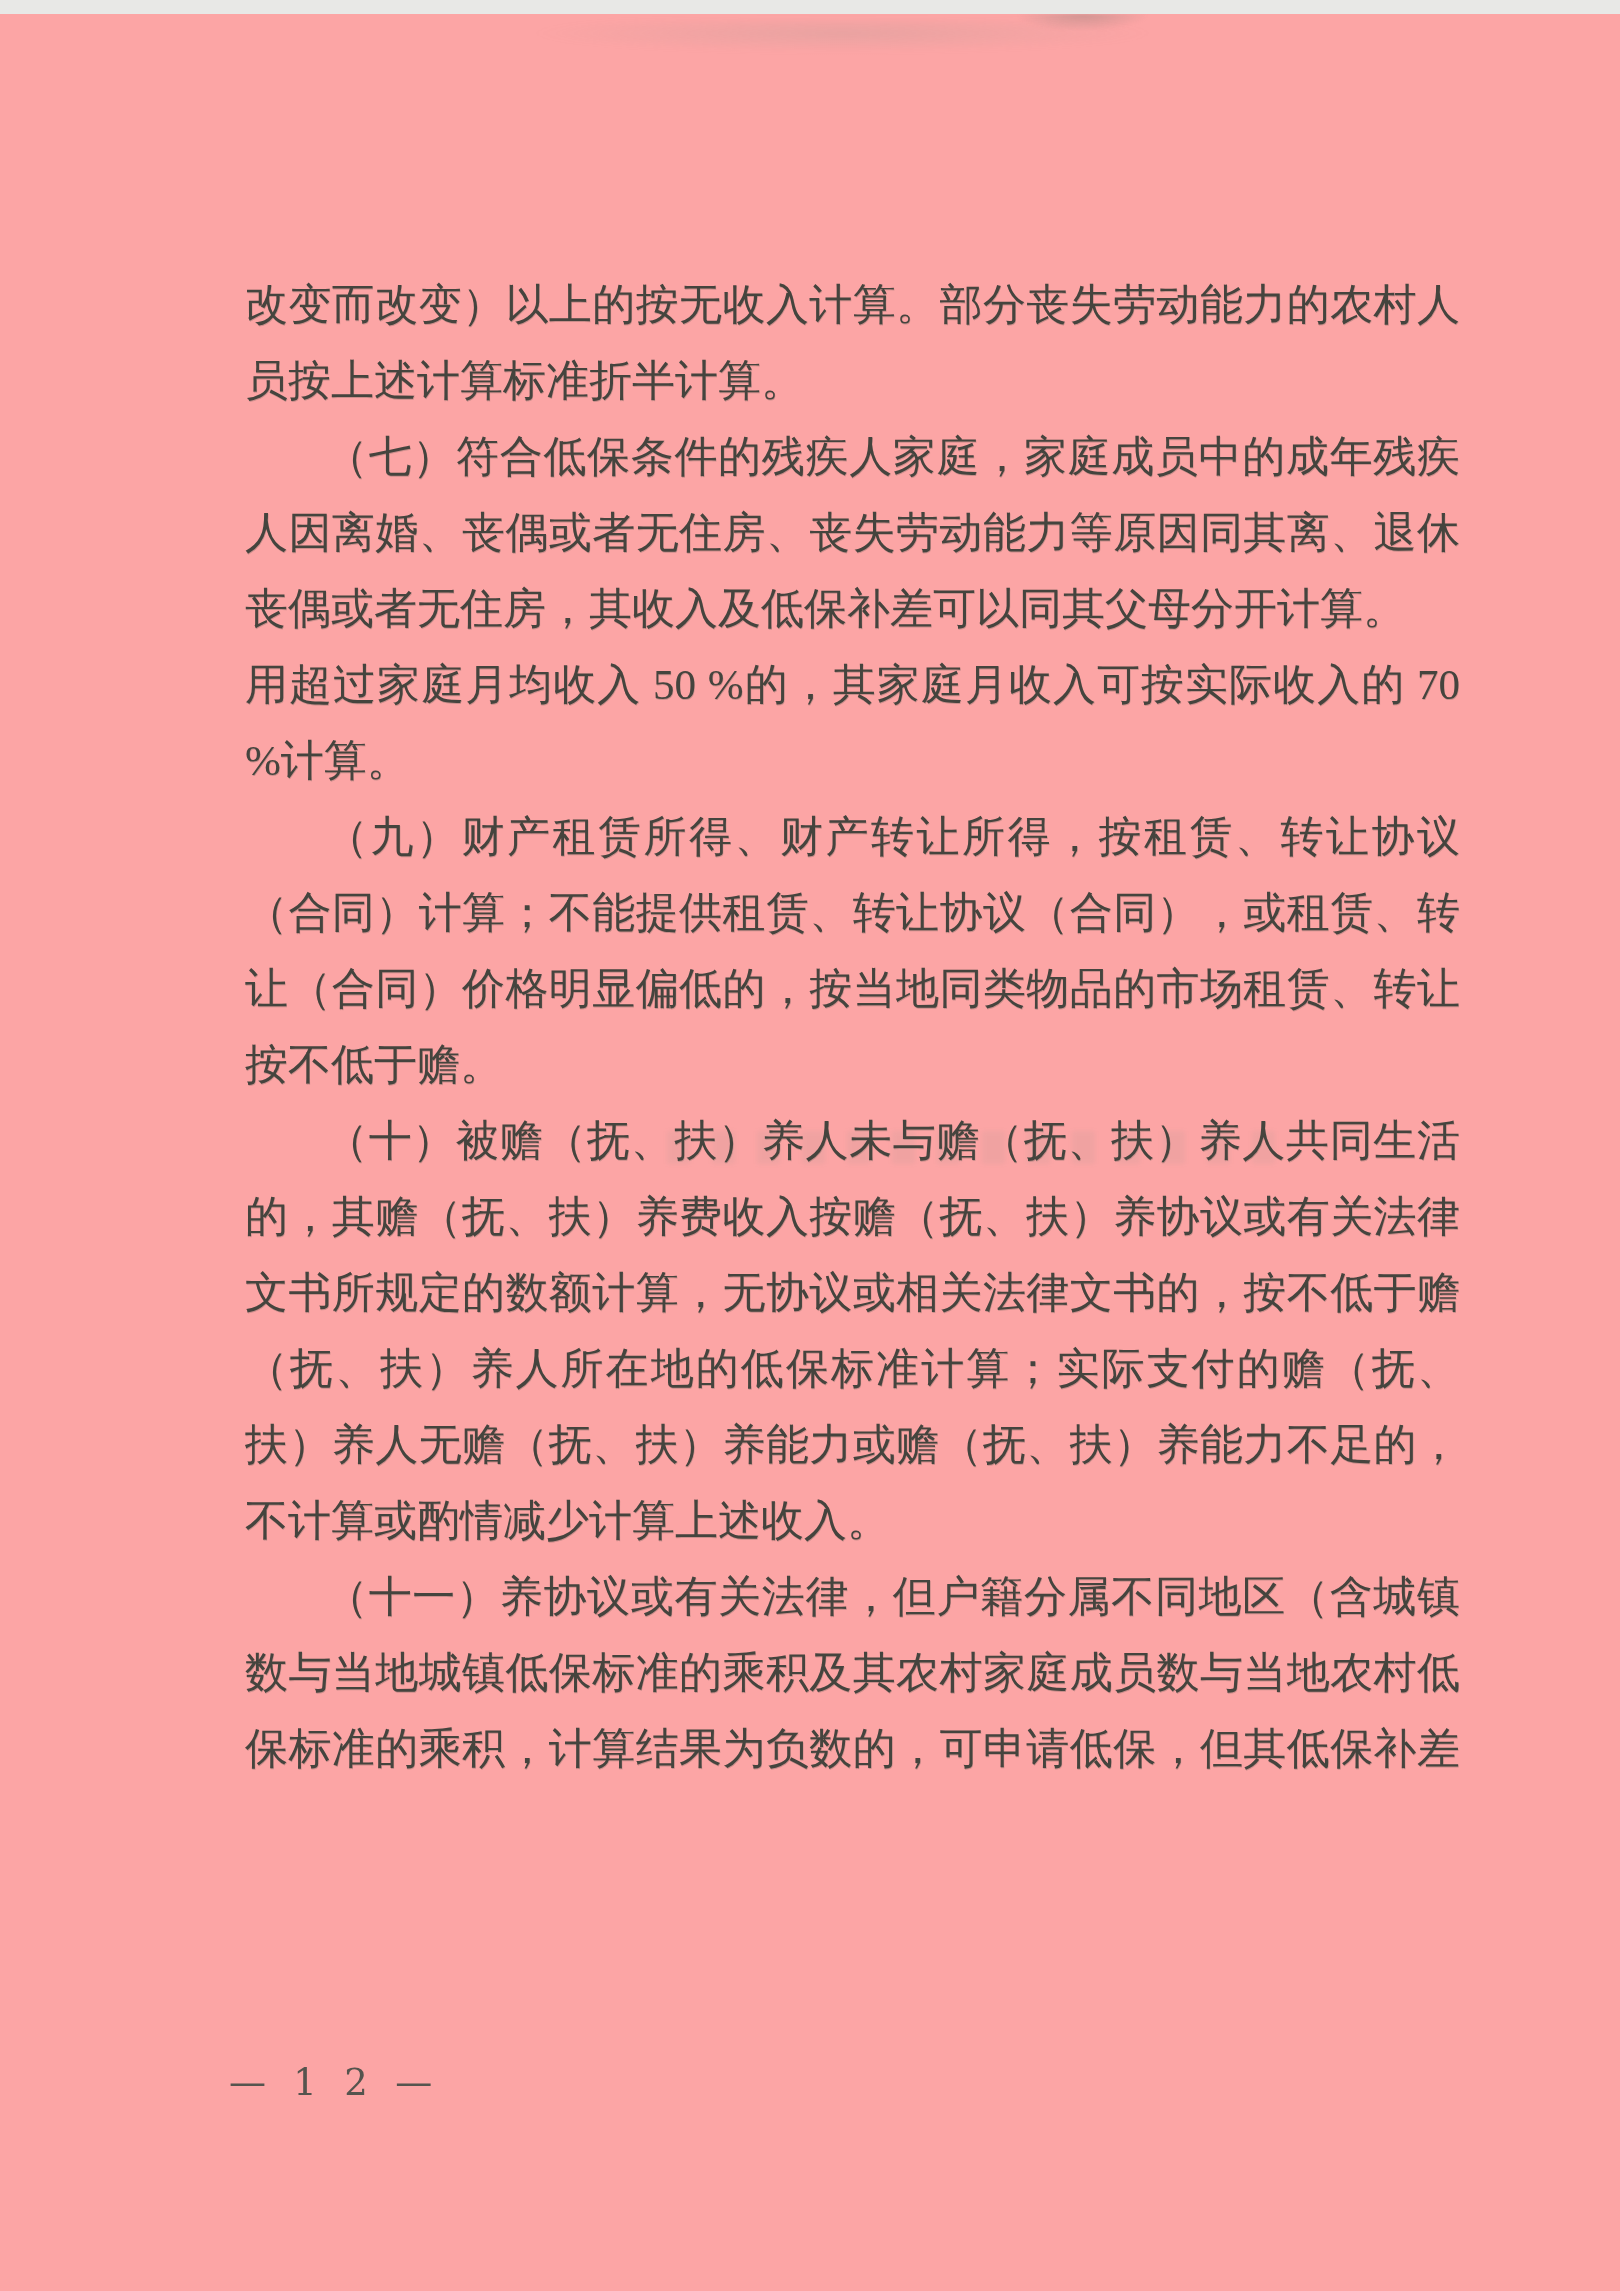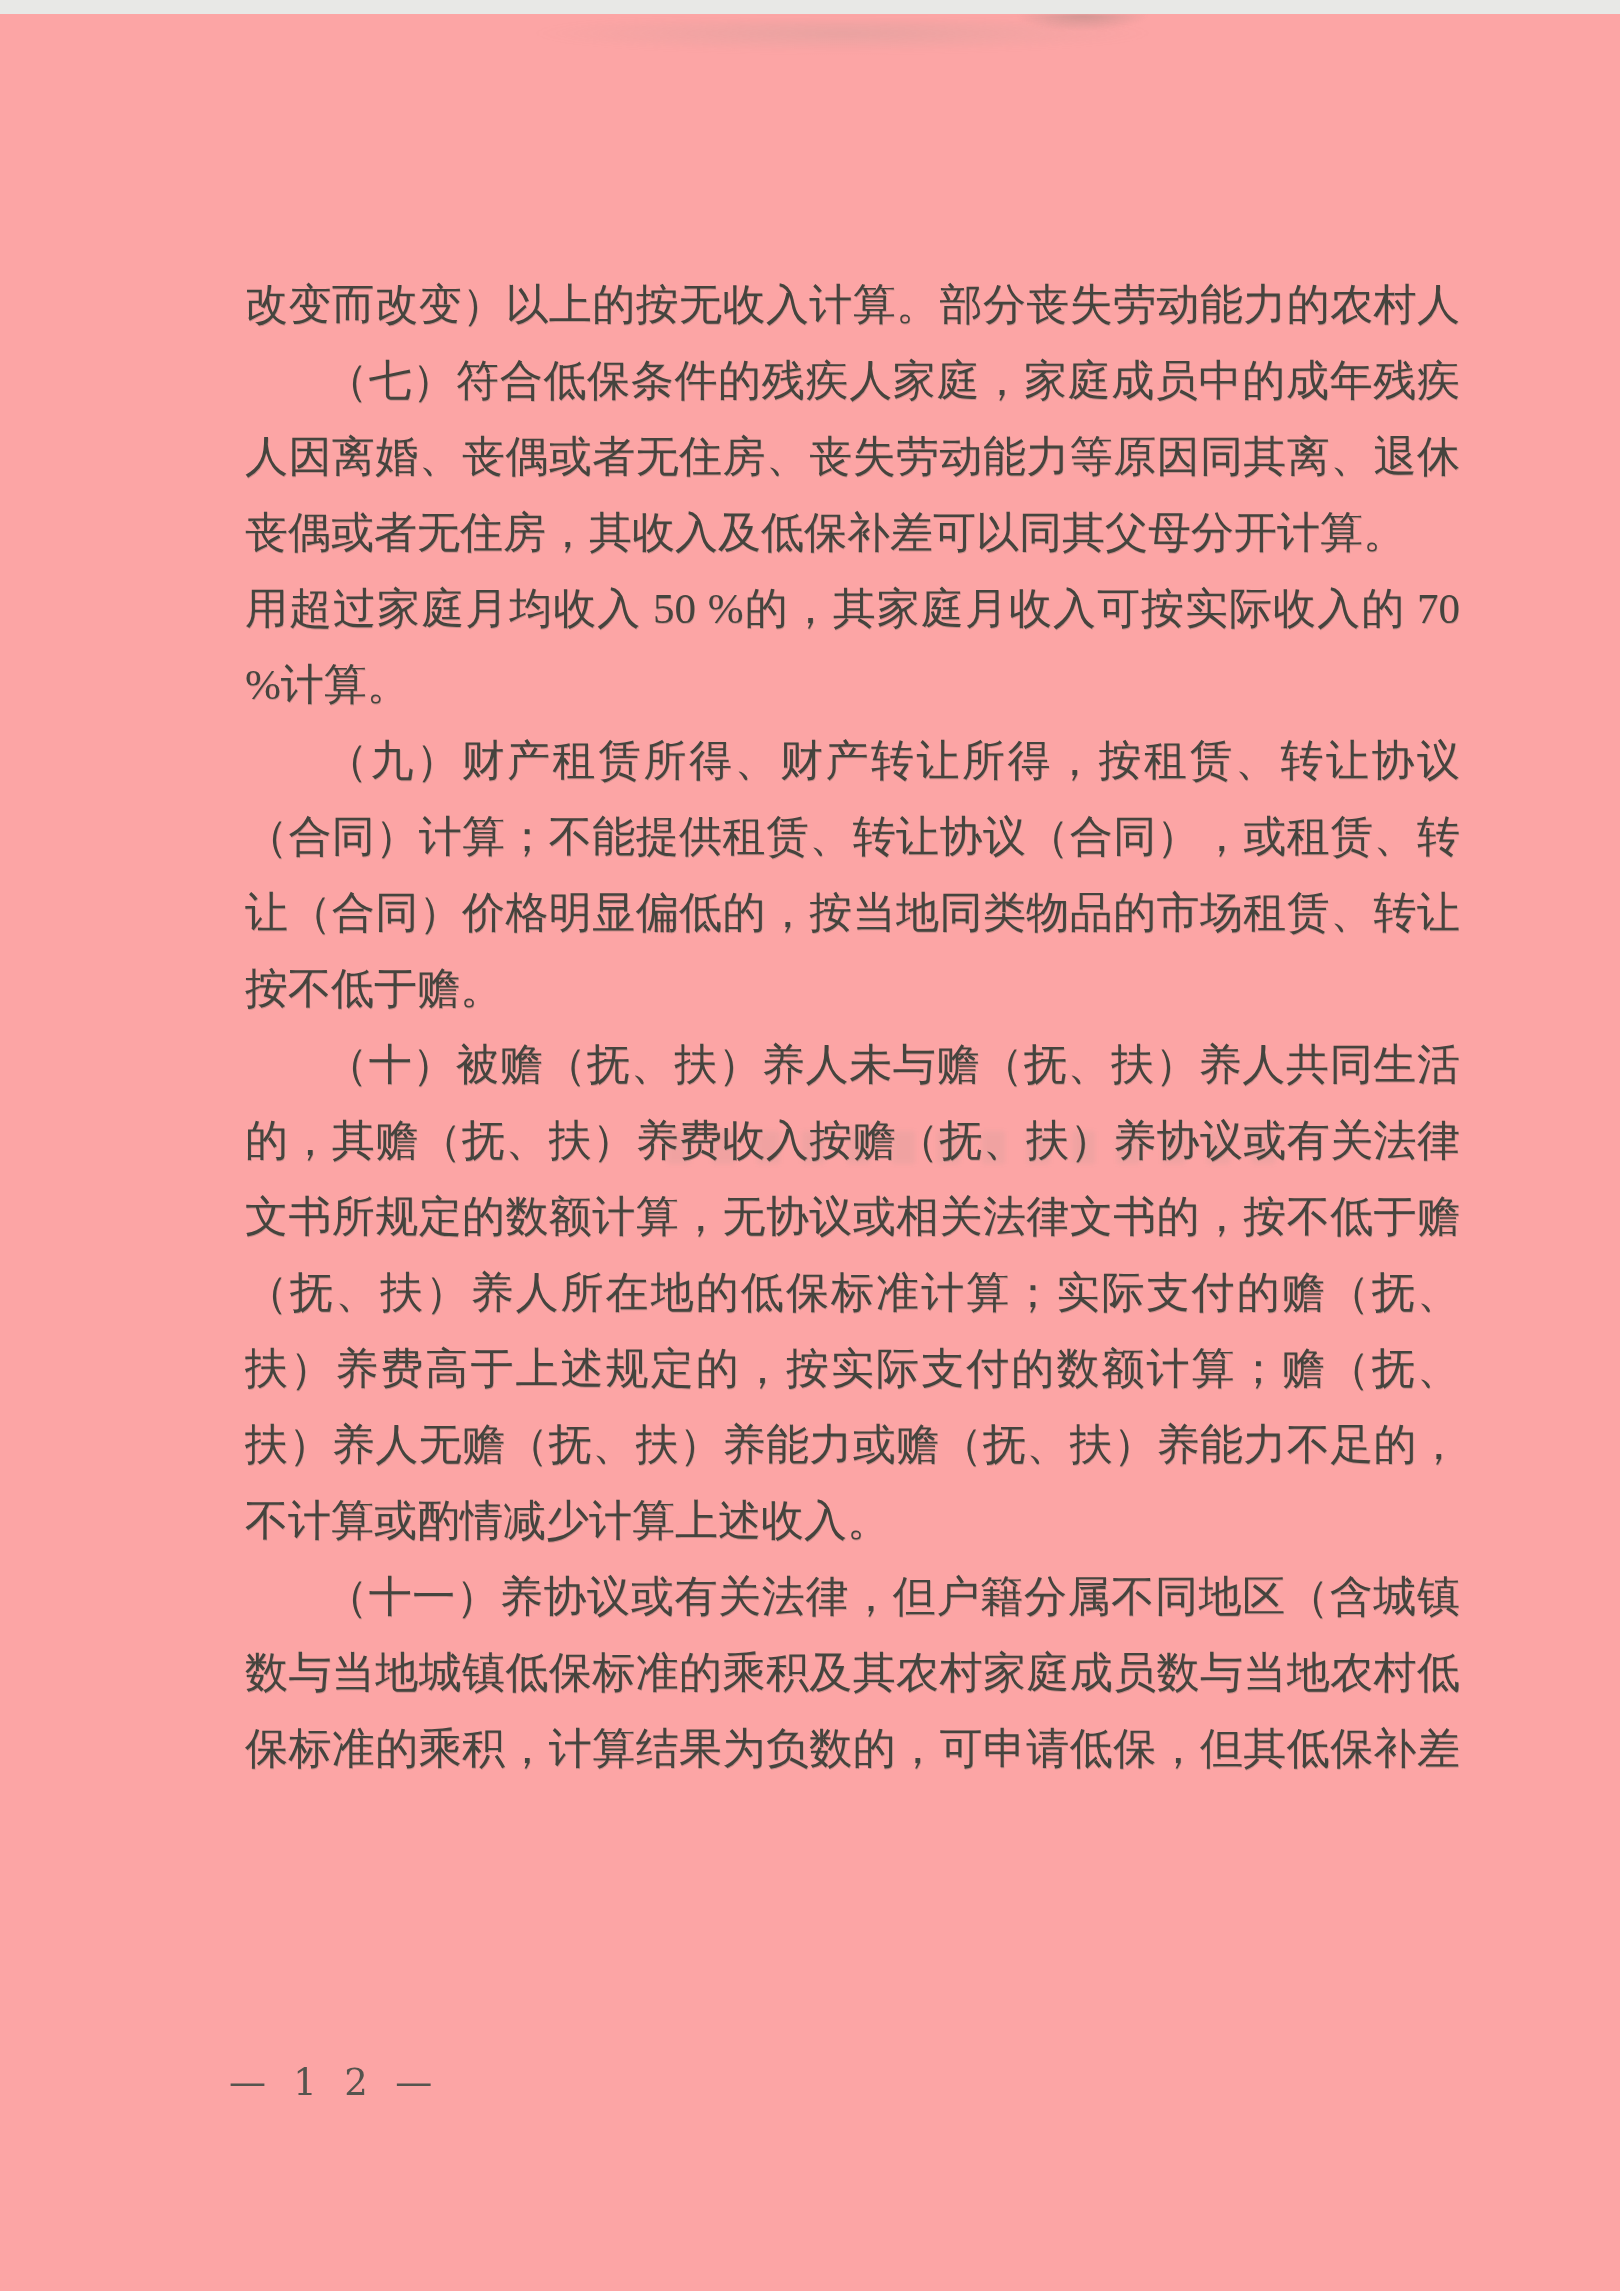--- a/index.html
+++ b/index.html
@@ -81,34 +81,34 @@
 <body>
 
 <div class="page">
 
   <div class="smudge-top-band"></div>
   <div class="smudge-top-streak"></div>
   <div class="bleedthrough-band"></div>
 
   <div class="textblock">
     <div class="line j">改变而改变）以上的按无收入计算。部分丧失劳动能力的农村人</div>
+    <div class="line">员按上述计算标准折半计算。</div>
     <div class="line j ind">（七）符合低保条件的残疾人家庭，家庭成员中的成年残疾</div>
     <div class="line j">人因离婚、丧偶或者无住房、丧失劳动能力等原因同其离、退休</div>
     <div class="line">丧偶或者无住房，其收入及低保补差可以同其父母分开计算。</div>
     <div class="line j">用超过家庭月均收入 50 %的，其家庭月收入可按实际收入的 70</div>
     <div class="line">%计算。</div>
     <div class="line j ind">（九）财产租赁所得、财产转让所得，按租赁、转让协议</div>
     <div class="line j">（合同）计算；不能提供租赁、转让协议（合同），或租赁、转</div>
     <div class="line j">让（合同）价格明显偏低的，按当地同类物品的市场租赁、转让</div>
     <div class="line">按不低于赡。</div>
     <div class="line j ind">（十）被赡（抚、扶）养人未与赡（抚、扶）养人共同生活</div>
     <div class="line j">的，其赡（抚、扶）养费收入按赡（抚、扶）养协议或有关法律</div>
     <div class="line j">文书所规定的数额计算，无协议或相关法律文书的，按不低于赡</div>
     <div class="line j">（抚、扶）养人所在地的低保标准计算；实际支付的赡（抚、</div>
-    <div class="line j">扶）养费高于上述规定的，按实际支付的数额计算；赡（抚、</div>
     <div class="line j">扶）养人无赡（抚、扶）养能力或赡（抚、扶）养能力不足的，</div>
     <div class="line">不计算或酌情减少计算上述收入。</div>
     <div class="line j ind">（十一）养协议或有关法律，但户籍分属不同地区（含城镇</div>
     <div class="line j">数与当地城镇低保标准的乘积及其农村家庭成员数与当地农村低</div>
     <div class="line j">保标准的乘积，计算结果为负数的，可申请低保，但其低保补差</div>
   </div>
 
   <div class="page-number">— 1 2 —</div>
 
 </div>

